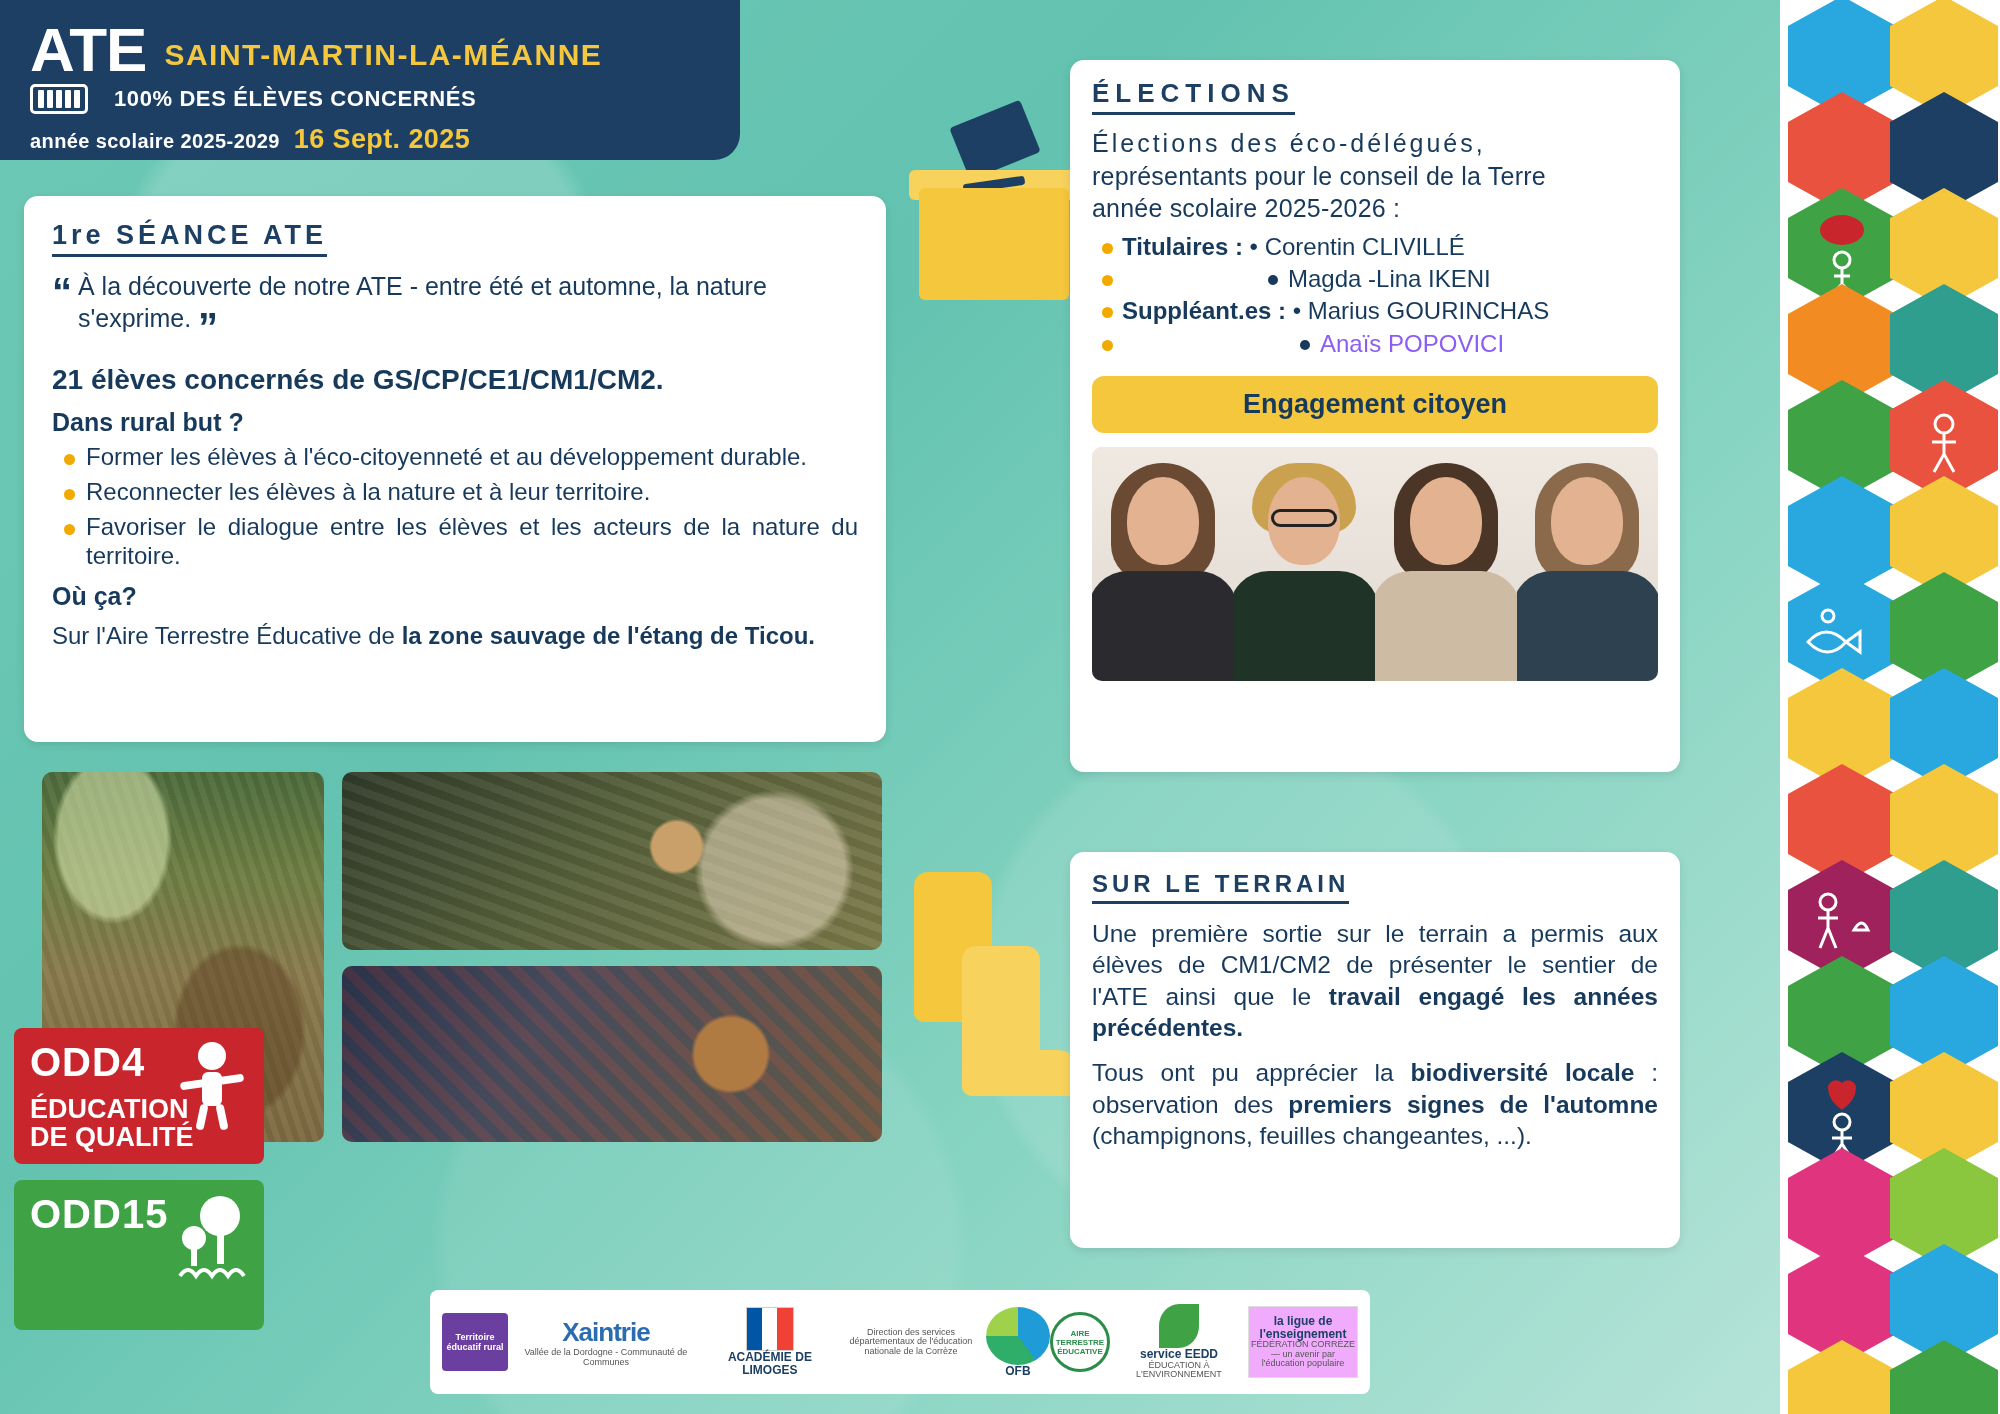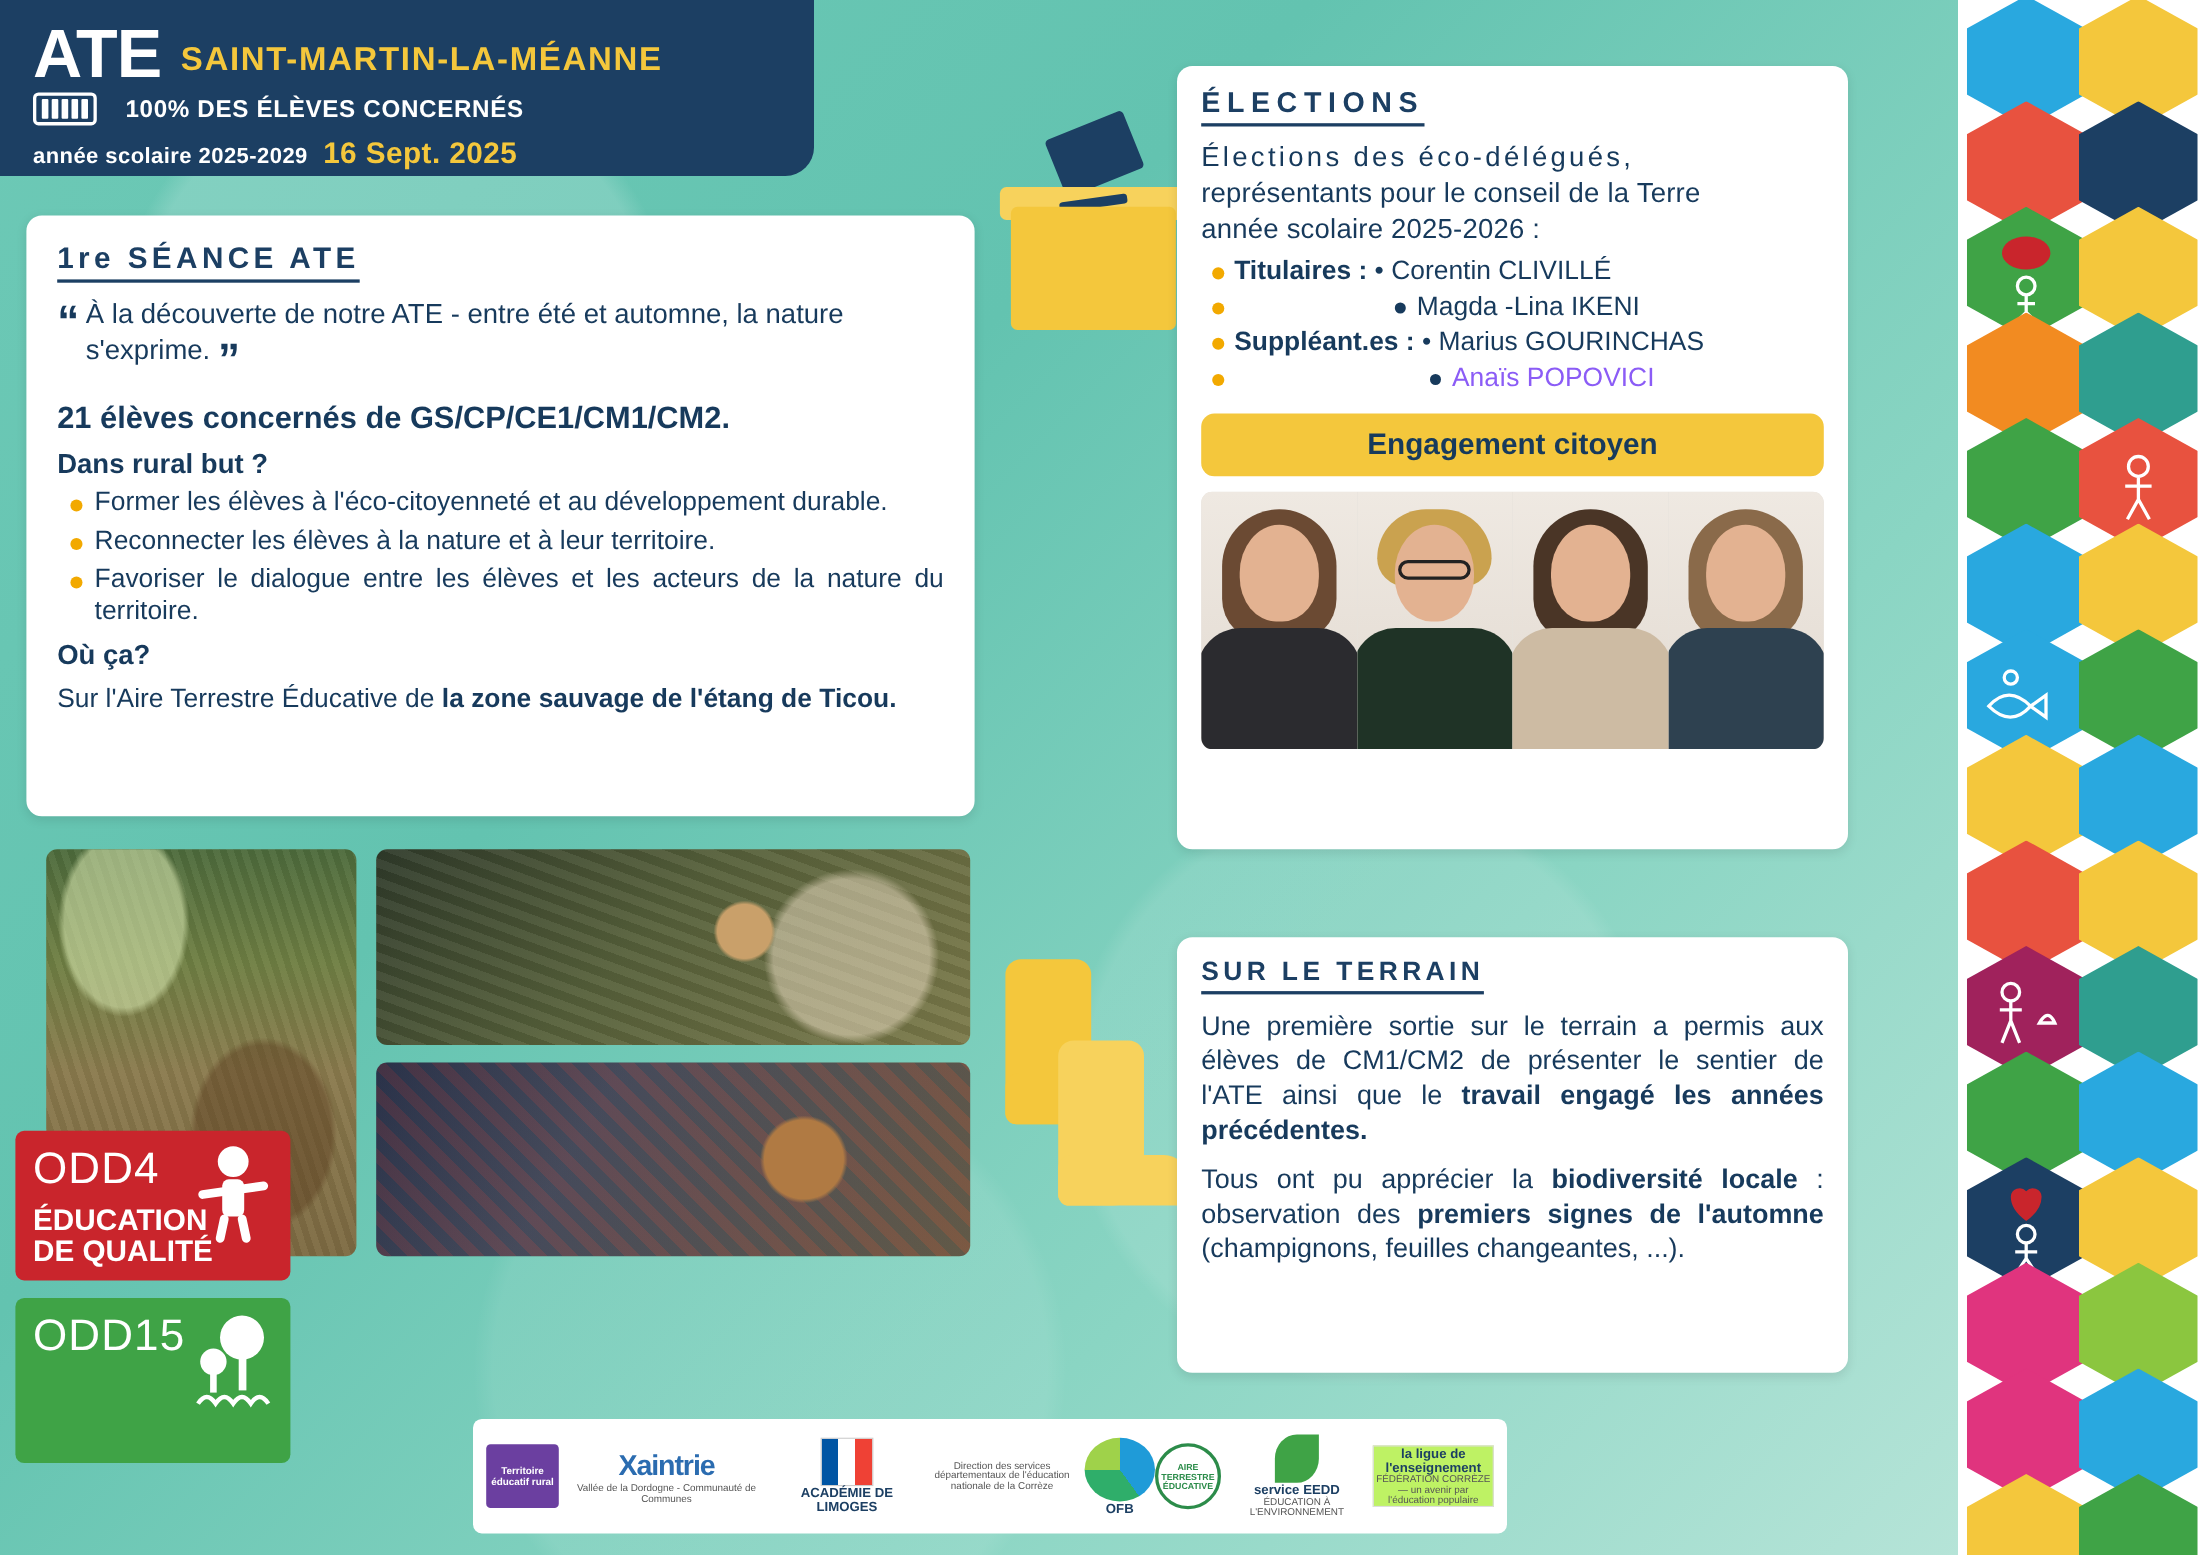--- a/index.html
+++ b/index.html
@@ -193,41 +193,41 @@
       repeating-linear-gradient(45deg, rgba(200,60,90,.16) 0 10px, rgba(40,60,120,.16) 10px 20px);
   }
 
   
   .odd {
     position: absolute; border-radius: 8px; color: #fff; padding: 12px 16px;
     width: 250px;
   }
   #odd4 { left: 14px; top: 1028px; height: 136px; background: #c9252c; }
   #odd15 { left: 14px; top: 1180px; height: 150px; background: #3fa346; }
-  .odd-num { font-size: 40px; font-weight: 400; letter-spacing: 1px; }
+  .odd-num { font-size: 40px; font-weight: 700; letter-spacing: 1px; }
   .odd-lbl { font-size: 27px; font-weight: 700; line-height: 1.05; margin-top: 10px; }
   .odd-ico { position: absolute; right: 14px; top: 10px; width: 76px; height: 96px; }
 
   
   #partners {
     position: absolute; left: 430px; top: 1290px; width: 940px; height: 104px;
     background: #ffffff; border-radius: 8px;
     display: flex; align-items: center; justify-content: space-around; padding: 0 12px;
   }
   .plogo { display: flex; flex-direction: column; align-items: center; justify-content: center; }
   .plogo .t1 { font-size: 12px; font-weight: 800; color: #1c3f63; line-height: 1.05; text-align: center; }
   .plogo .t2 { font-size: 9px; color: #555; text-align: center; line-height: 1.05; }
   .p-ter { width: 66px; height: 58px; background: #6b3fa0; border-radius: 4px; display:flex; align-items:center; justify-content:center; color:#fff; font-size:9px; text-align:center; font-weight:700; padding:3px;}
   .p-xaintrie { color: #2b6cb0; font-size: 26px; font-weight: 700; letter-spacing: -1px; }
   .p-mariane { width: 48px; height: 44px; background: linear-gradient(90deg,#0055a4 33%,#ffffff 33% 66%,#ef4135 66%); border: 1px solid #ccc; }
   .p-ofb { width: 64px; height: 58px; border-radius: 50%; background: conic-gradient(#1f9bd8 0 40%, #2fae6a 40% 75%, #9fd24a 75% 100%); }
   .p-ate { width: 60px; height: 60px; border-radius: 50%; background: #fff; border: 3px solid #2c8c4a; display:flex;align-items:center;justify-content:center;color:#2c8c4a;font-size:8px;font-weight:800;text-align:center;}
   .p-eedd { display:flex; align-items:center; gap:4px; }
   .p-eedd .leaf { width: 40px; height: 44px; background: #3fa346; border-radius: 50% 0 50% 0; }
-  .p-ligue { width: 110px; height: 56px; background: #bef264; border: 1px solid #ddd; display:flex;flex-direction:column;align-items:center;justify-content:center; }
+  .p-ligue { width: 110px; height: 72px; background: #f0abfc; border: 1px solid #ddd; display:flex;flex-direction:column;align-items:center;justify-content:center; }
 
   
   #hex-strip {
     position: absolute; right: 0; top: 0; width: 220px; height: 1414px;
     background: #ffffff;
   }
   .hex {
     position: absolute; width: 108px; height: 120px;
     clip-path: polygon(50% 0%, 100% 25%, 100% 75%, 50% 100%, 0% 75%, 0% 25%);
   }

